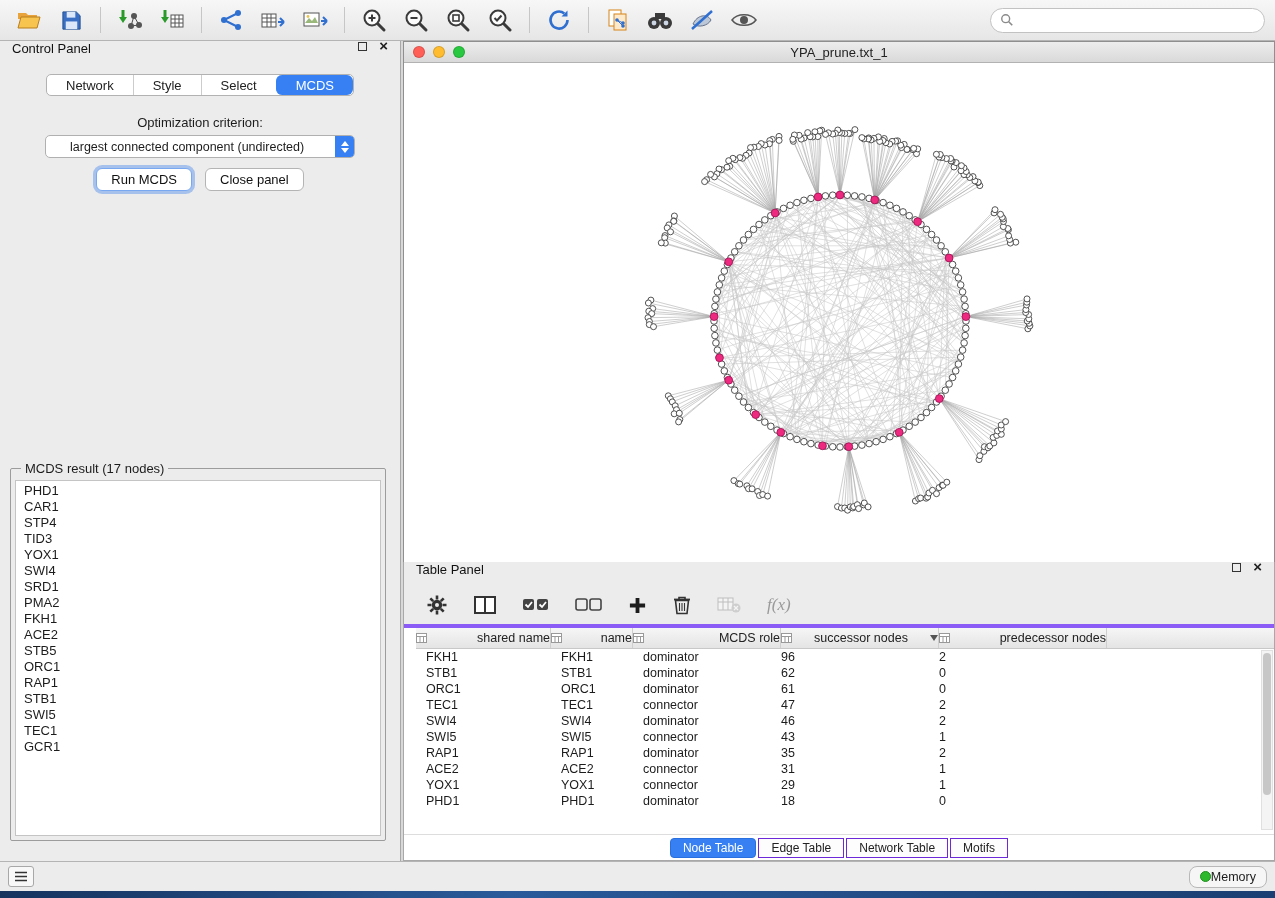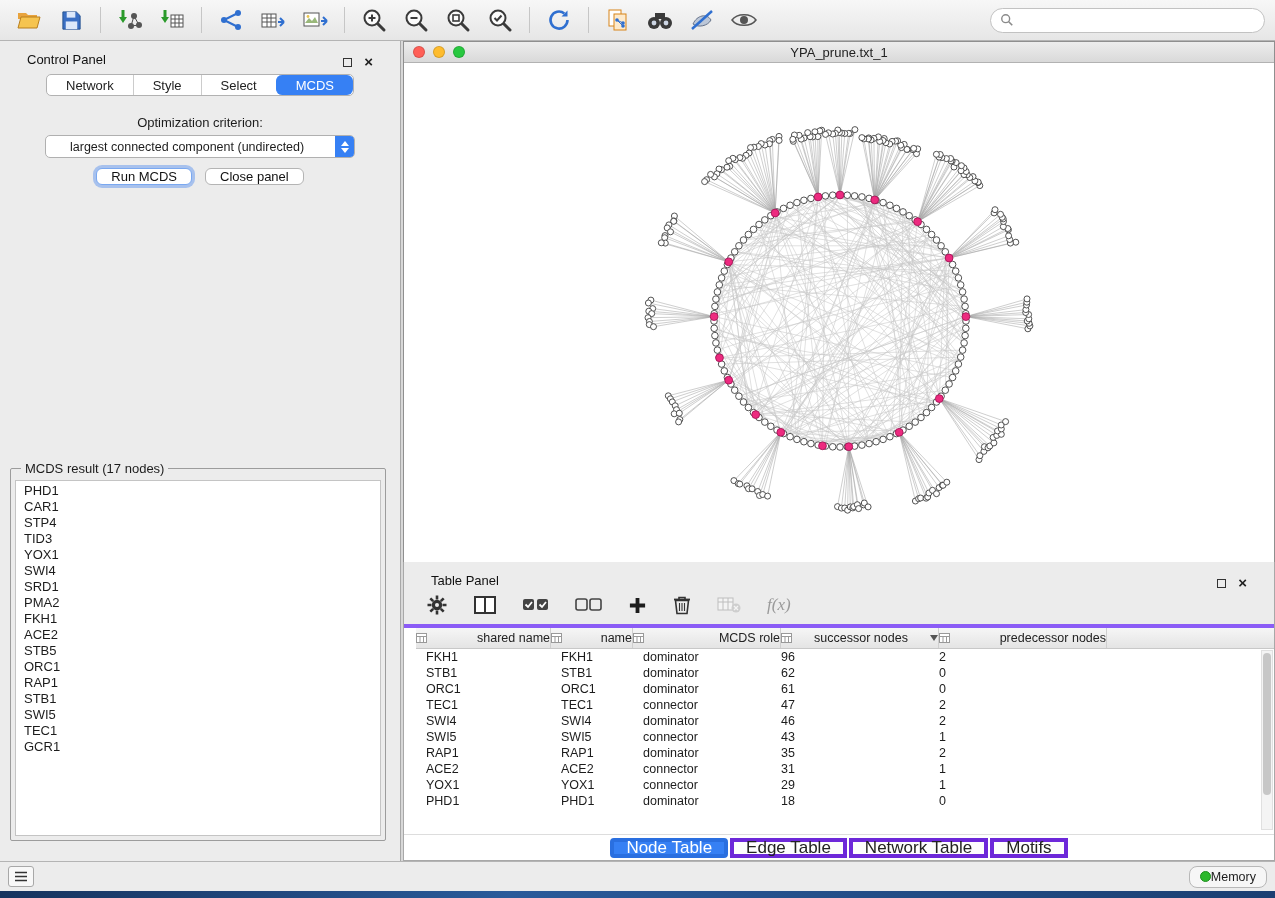--- a/index.html
+++ b/index.html
@@ -14,39 +14,39 @@
   .tool-btn{width:38px;height:32px;display:flex;align-items:center;justify-content:center;border-radius:4px}
   .tool-sep{width:1px;height:26px;background:#c6c6c6;margin:0 6px}
   .search{margin-left:auto;width:275px;height:25px;border:1px solid #c2c2c2;border-radius:13px;
     background:#fff;display:flex;align-items:center;padding:0 9px;gap:6px}
   .search input{border:none;outline:none;flex:1;font:12px "Liberation Sans",sans-serif;background:transparent}
   .dim{opacity:.45}
 
   
   .control-panel{position:absolute;left:0;top:41px;width:401px;height:820px;
     background:#ececec;border-right:1px solid #a8a8a8}
-  .panel-header{height:26px;display:flex;align-items:flex-end;padding:0 27px;font-size:13px;color:#111}
+  .panel-header{height:26px;display:flex;align-items:flex-start;padding:0 12px;font-size:13px;color:#111}
   .panel-header .hdr-icons{margin-left:auto;display:flex;align-items:center;gap:12px}
   .float-box{width:9px;height:9px;border:1.5px solid #333;display:inline-block}
   .close-x{font-size:15px;font-weight:bold;color:#222;line-height:10px}
   .cp-tabs{position:absolute;top:33px;left:50%;transform:translateX(-50%);
     display:flex;background:#fff;border:1px solid #b2b2b2;border-radius:5px;overflow:hidden;height:22px}
   .seg-tab{padding:2px 19px;font-size:13px;display:flex;align-items:center;border-left:1px solid #ccc;color:#222}
   .seg-tab:first-child{border-left:none}
   .seg-tab.active{background:#3680f4;color:#fff;border-left-color:#3680f4;border-radius:6px}
   .opt-label{position:absolute;top:74px;left:0;right:0;text-align:center;font-size:13px}
   .criterion{position:absolute;top:94px;left:45px;right:45px;height:23px;background:#fff;
     border:1px solid #b0b0b0;border-radius:5px;display:flex;align-items:center}
   .criterion .val{flex:1;padding:0 24px;font-size:12.5px;white-space:nowrap;overflow:hidden}
   .criterion .arrows{width:19px;align-self:stretch;background:#3680f4;border-radius:0 4px 4px 0;
     display:flex;flex-direction:column;align-items:center;justify-content:center;gap:2px}
   .tri-up{width:0;height:0;border-left:4px solid transparent;border-right:4px solid transparent;border-bottom:5px solid #fff}
   .tri-dn{width:0;height:0;border-left:4px solid transparent;border-right:4px solid transparent;border-top:5px solid #fff}
   .cp-buttons{position:absolute;top:127px;left:0;right:0;display:flex;justify-content:center;gap:13px}
-  .btn{height:17px;padding:0 14px;background:#fff;border:1px solid #b4b4b4;border-radius:6px;
+  .btn{height:23px;padding:0 14px;background:#fff;border:1px solid #b4b4b4;border-radius:6px;
     font-size:13px;display:flex;align-items:center;color:#111}
   .btn.focused{border-color:#7aa8f0;box-shadow:0 0 0 3px rgba(64,130,240,.4)}
   .mcds-fieldset{position:absolute;left:10px;right:14px;top:420px;bottom:20px;
     border:1px solid #9c9c9c;border-radius:2px;padding:4px}
   .mcds-fieldset legend{font-size:13px;padding:0 4px;margin-left:6px}
   .mcds-list{width:100%;height:100%;background:#fff;border:1px solid #c4c4c4;overflow:hidden;padding-top:2px}
   .mcds-item{font-size:13px;line-height:16px;padding-left:8px}
 
   
   .net-frame{position:absolute;left:403px;top:41px;width:872px;height:675px;
@@ -73,22 +73,22 @@
   .td.num{text-align:left;padding-right:18px;padding-left:0}
   .th:nth-child(1),.td:nth-child(1){width:135px}
   .th:nth-child(2),.td:nth-child(2){width:82px}
   .th:nth-child(3),.td:nth-child(3){width:148px}
   .th:nth-child(4),.td:nth-child(4){width:158px}
   .th:nth-child(5),.td:nth-child(5){width:168px}
   .vscroll{position:absolute;right:1px;top:22px;bottom:4px;width:12px;background:#f4f4f4;border:1px solid #e0e0e0}
   .vthumb{position:absolute;left:1px;right:1px;top:2px;height:80%;background:#c7c7c7;border-radius:5px}
   .tp-tabs{position:absolute;left:0;right:0;bottom:0;height:26px;background:#fff;border-top:1px solid #ddd;
     display:flex;align-items:center;justify-content:center;gap:2px}
-  .bottom-tab{height:20px;padding:0 12px;display:flex;align-items:center;font-size:17px;
-    background:#fdfdfd;border:4px solid #6d28d9;color:#222}
+  .bottom-tab{height:20px;padding:0 12px;display:flex;align-items:center;font-size:12px;
+    background:#fdfdfd;border:1px solid #6d28d9;color:#222}
   .bottom-tab.active{background:#3680f4;border-color:#2a6fe0;color:#fff;border-radius:4px}
 
   
   .status-bar{position:absolute;left:0;bottom:7px;right:0;height:30px;background:#ececec;
     border-top:1px solid #b4b4b4;display:flex;align-items:center;padding:0 8px}
   .list-btn{width:26px;height:21px;border:1px solid #a8a8a8;border-radius:3px;background:#f8f8f8;
     display:flex;align-items:center;justify-content:center}
   .memory-btn{margin-left:auto;height:22px;border:1px solid #b8b8b8;border-radius:8px;background:#f6f6f6;
     display:flex;align-items:center;padding:0 10px;font-size:12.5px}
   .green-dot{width:11px;height:11px;border-radius:50%;background:#2db82d;border:1px solid #1f8f1f}

